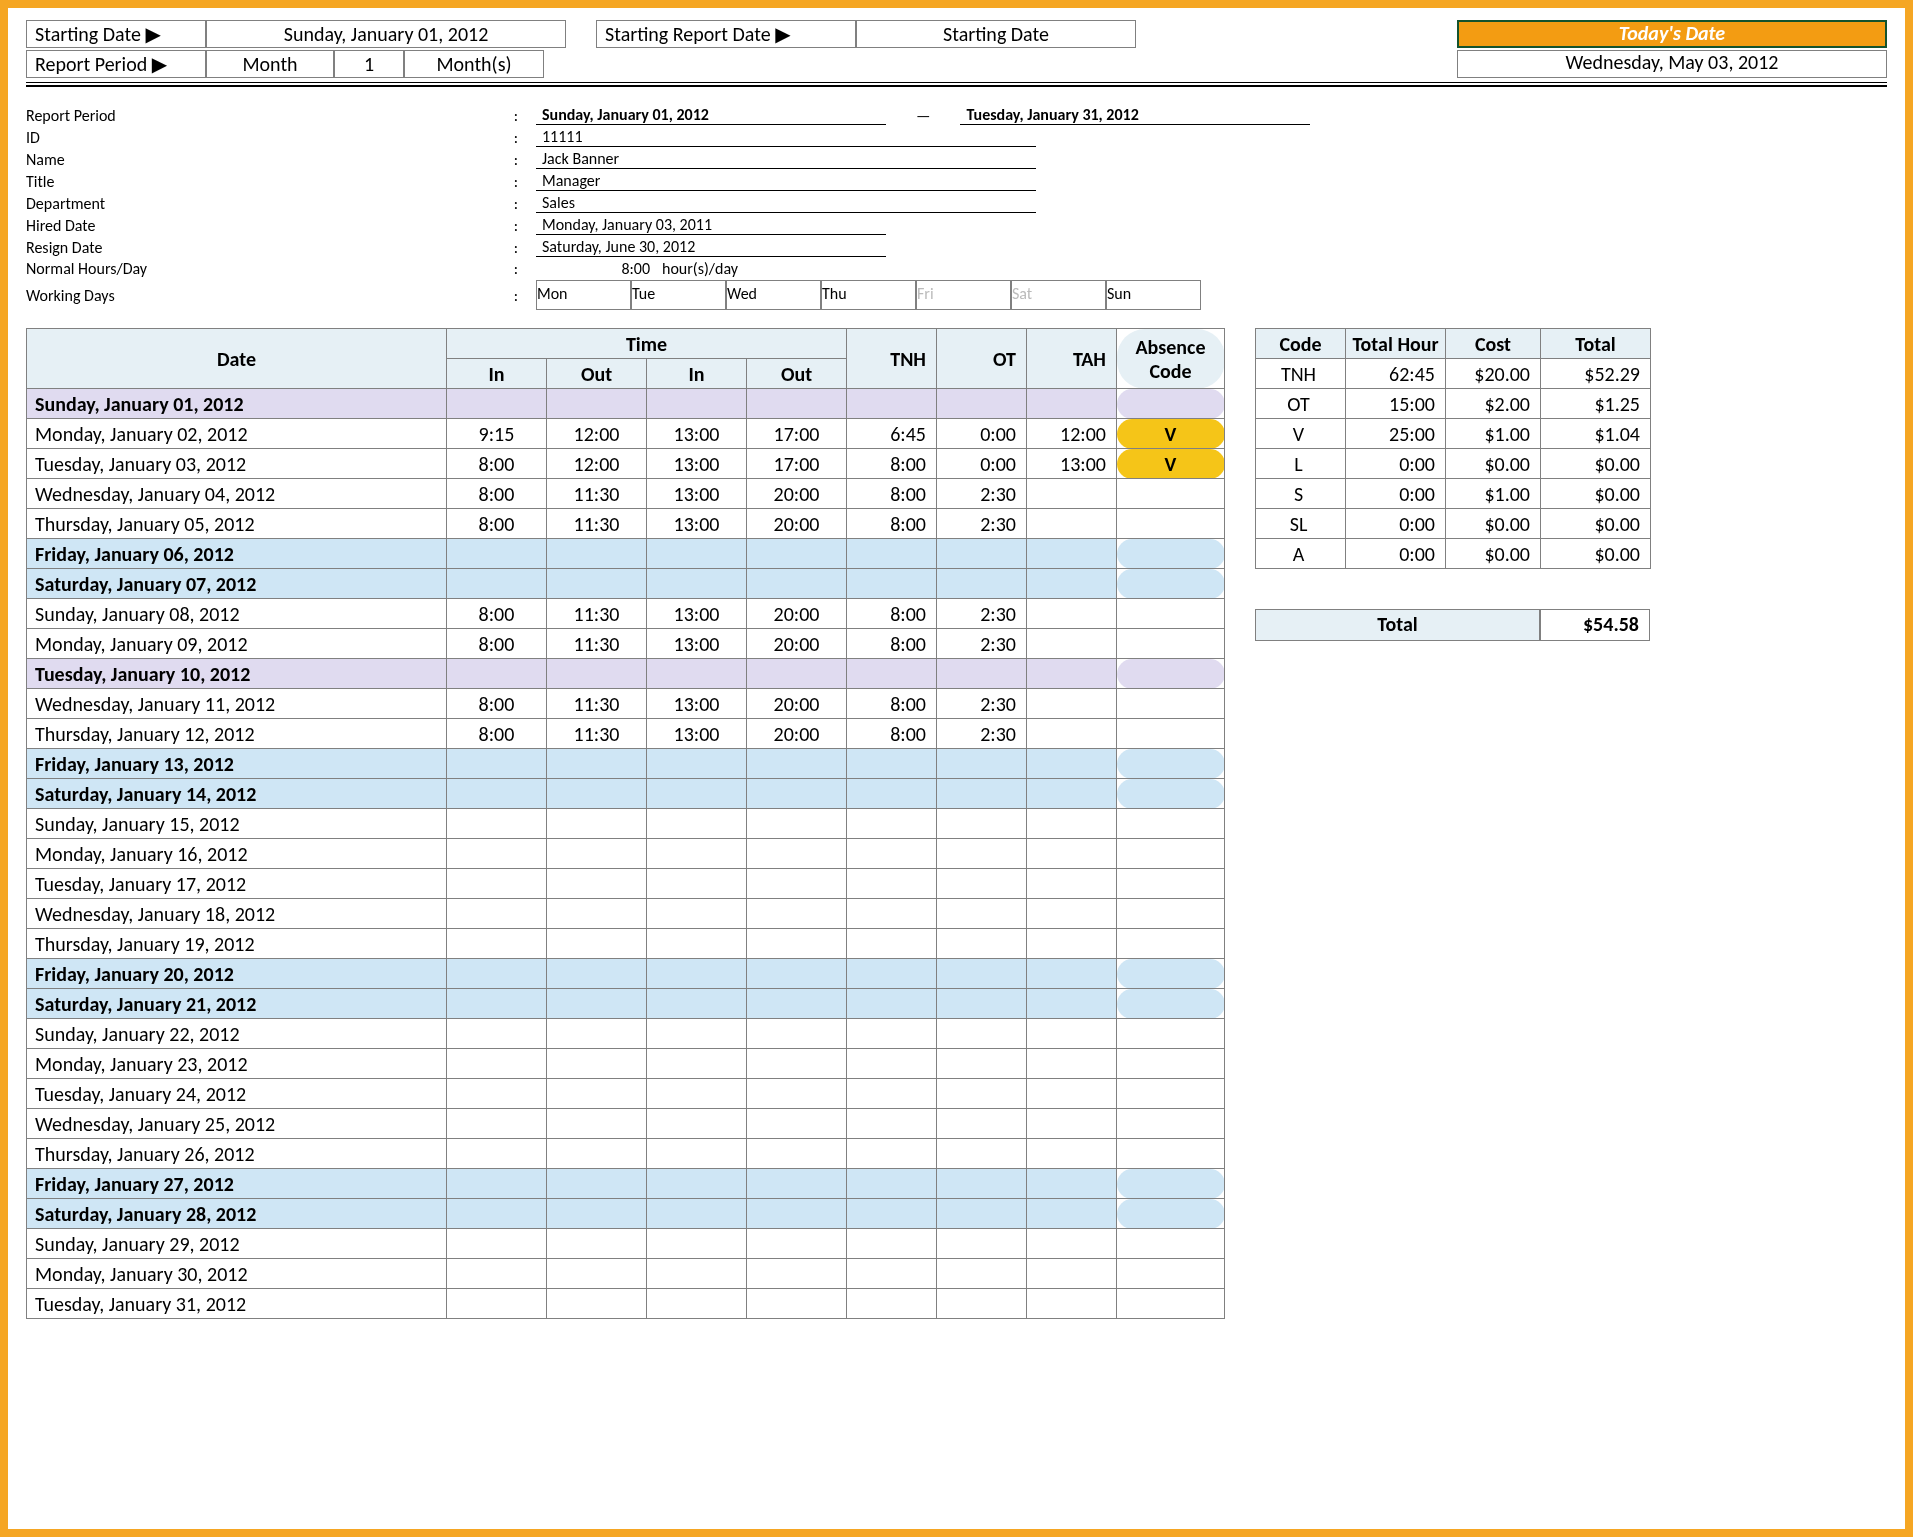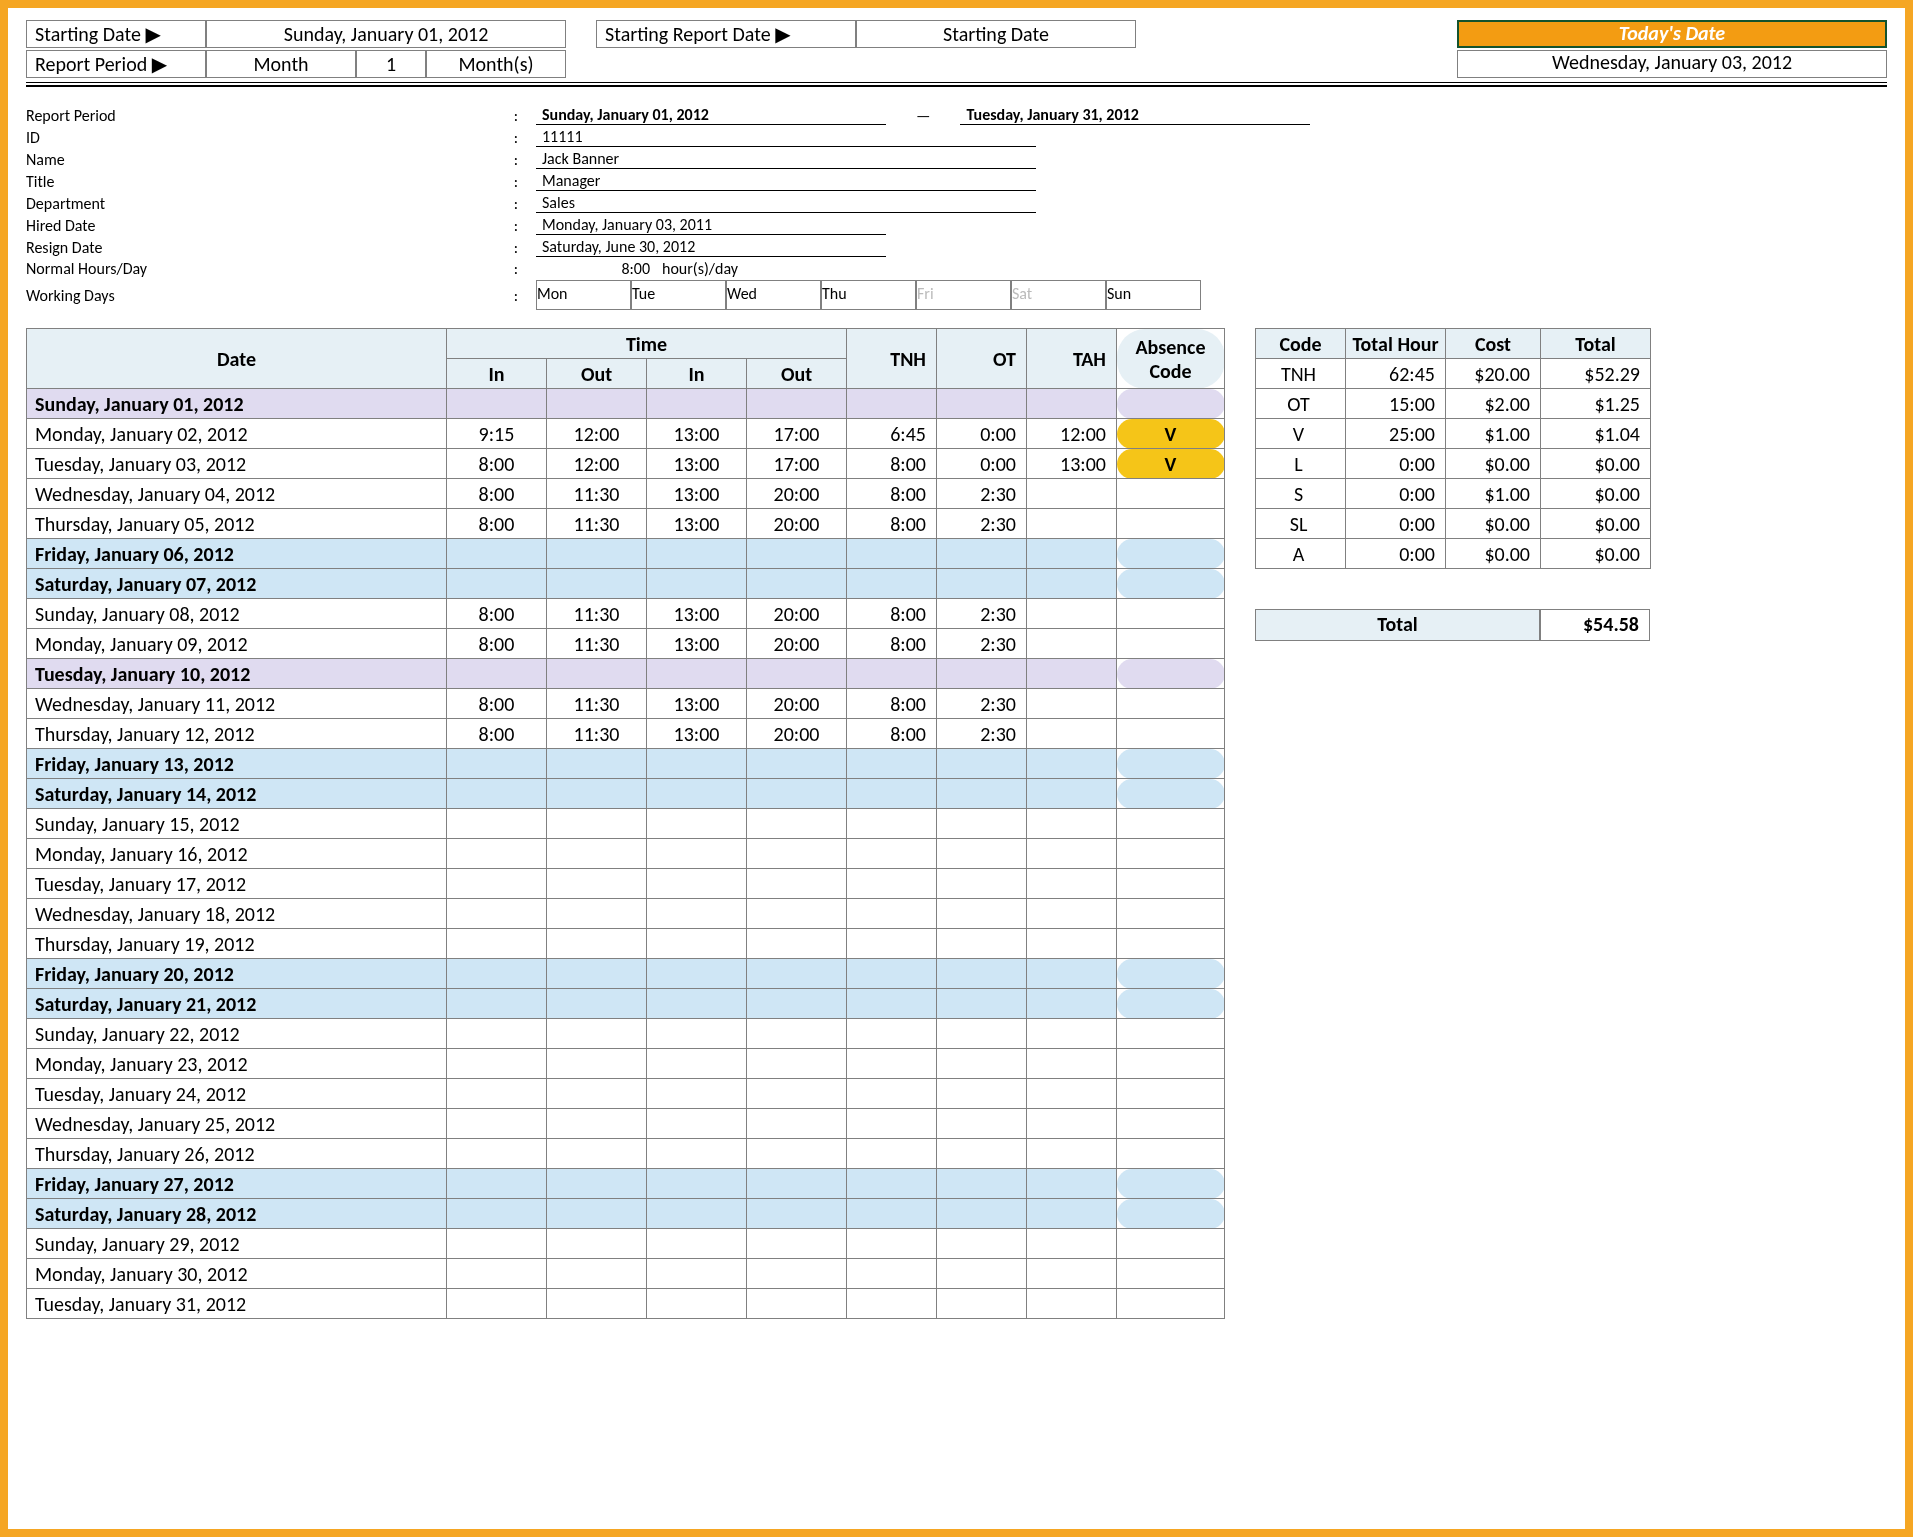--- a/index.html
+++ b/index.html
@@ -152,26 +152,26 @@
       <div class="box" style="width:260px">Starting Report Date ▶</div>
       <div class="box" style="width:280px;text-align:center">Starting Date</div>
     </div>
     <div class="spacer"></div>
     <div class="today-label">Today's Date</div>
   </div>
 
   <div class="top-row">
     <div class="group1">
       <div class="box" style="width:180px">Report Period ▶</div>
-      <div class="box" style="width:150px;text-align:center">Month</div>
+      <div class="box" style="width:128px;text-align:center">Month</div>
       <div class="box" style="width:70px;text-align:center">1</div>
       <div class="box" style="width:140px;text-align:center">Month(s)</div>
     </div>
     <div class="spacer"></div>
-    <div class="today-value">Wednesday, January 03, 2012</div>
+    <div class="today-value">Wednesday, May 03, 2012</div>
   </div>
 
   <div class="double-rule"></div>
 
   <div class="info">
     <div class="info-row">
       <div class="info-label">Report Period</div>
       <div class="info-colon">:</div>
       <div class="info-val" style="width:350px;font-weight:bold">Sunday, January 01, 2012</div>
       <div class="rp-dash">—</div>

